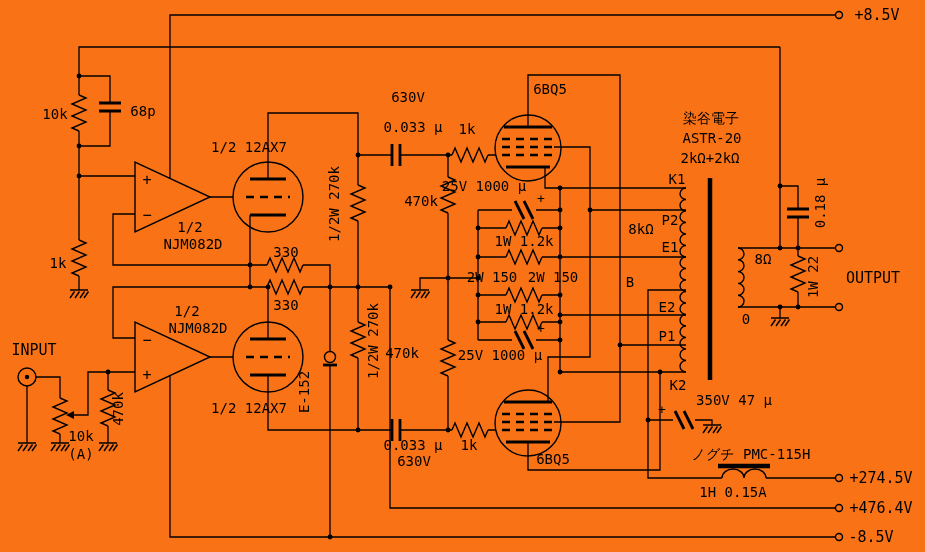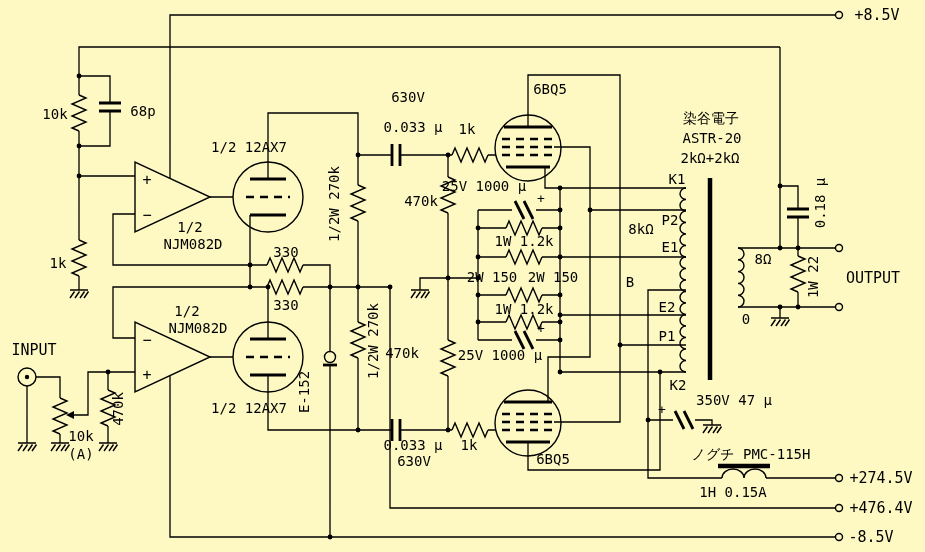--- a/index.html
+++ b/index.html
@@ -1,16 +1,16 @@
 <!DOCTYPE html>
 <html><head>
 <meta charset="utf-8">
 <style>
   html,body{margin:0;padding:0;background:#fff;}
-  #stage{position:relative;width:925px;height:552px;background:#fef9c3;overflow:hidden;}
+  #stage{position:relative;width:925px;height:552px;background:#f97316;overflow:hidden;}
   svg{display:block;}
   svg *{vector-effect:non-scaling-stroke;}
   .wire{stroke:#000;fill:none;stroke-width:1.3px;}
   .sym{stroke:#000;fill:none;stroke-width:1.4px;}
   .thick{stroke:#000;fill:none;stroke-width:2.8px;}
   .grid{stroke:#000;fill:none;stroke-width:2.4px;stroke-dasharray:8 6;}
   .core{stroke:#000;fill:none;stroke-width:4.5px;}
   .dots{stroke:#000;fill:none;stroke-width:4.8px;stroke-linecap:round;}
   .fill{fill:#000;stroke:none;}
   text{font-family:"DejaVu Sans Mono","Liberation Mono",monospace;font-size:14px;fill:#000;text-anchor:middle;}

